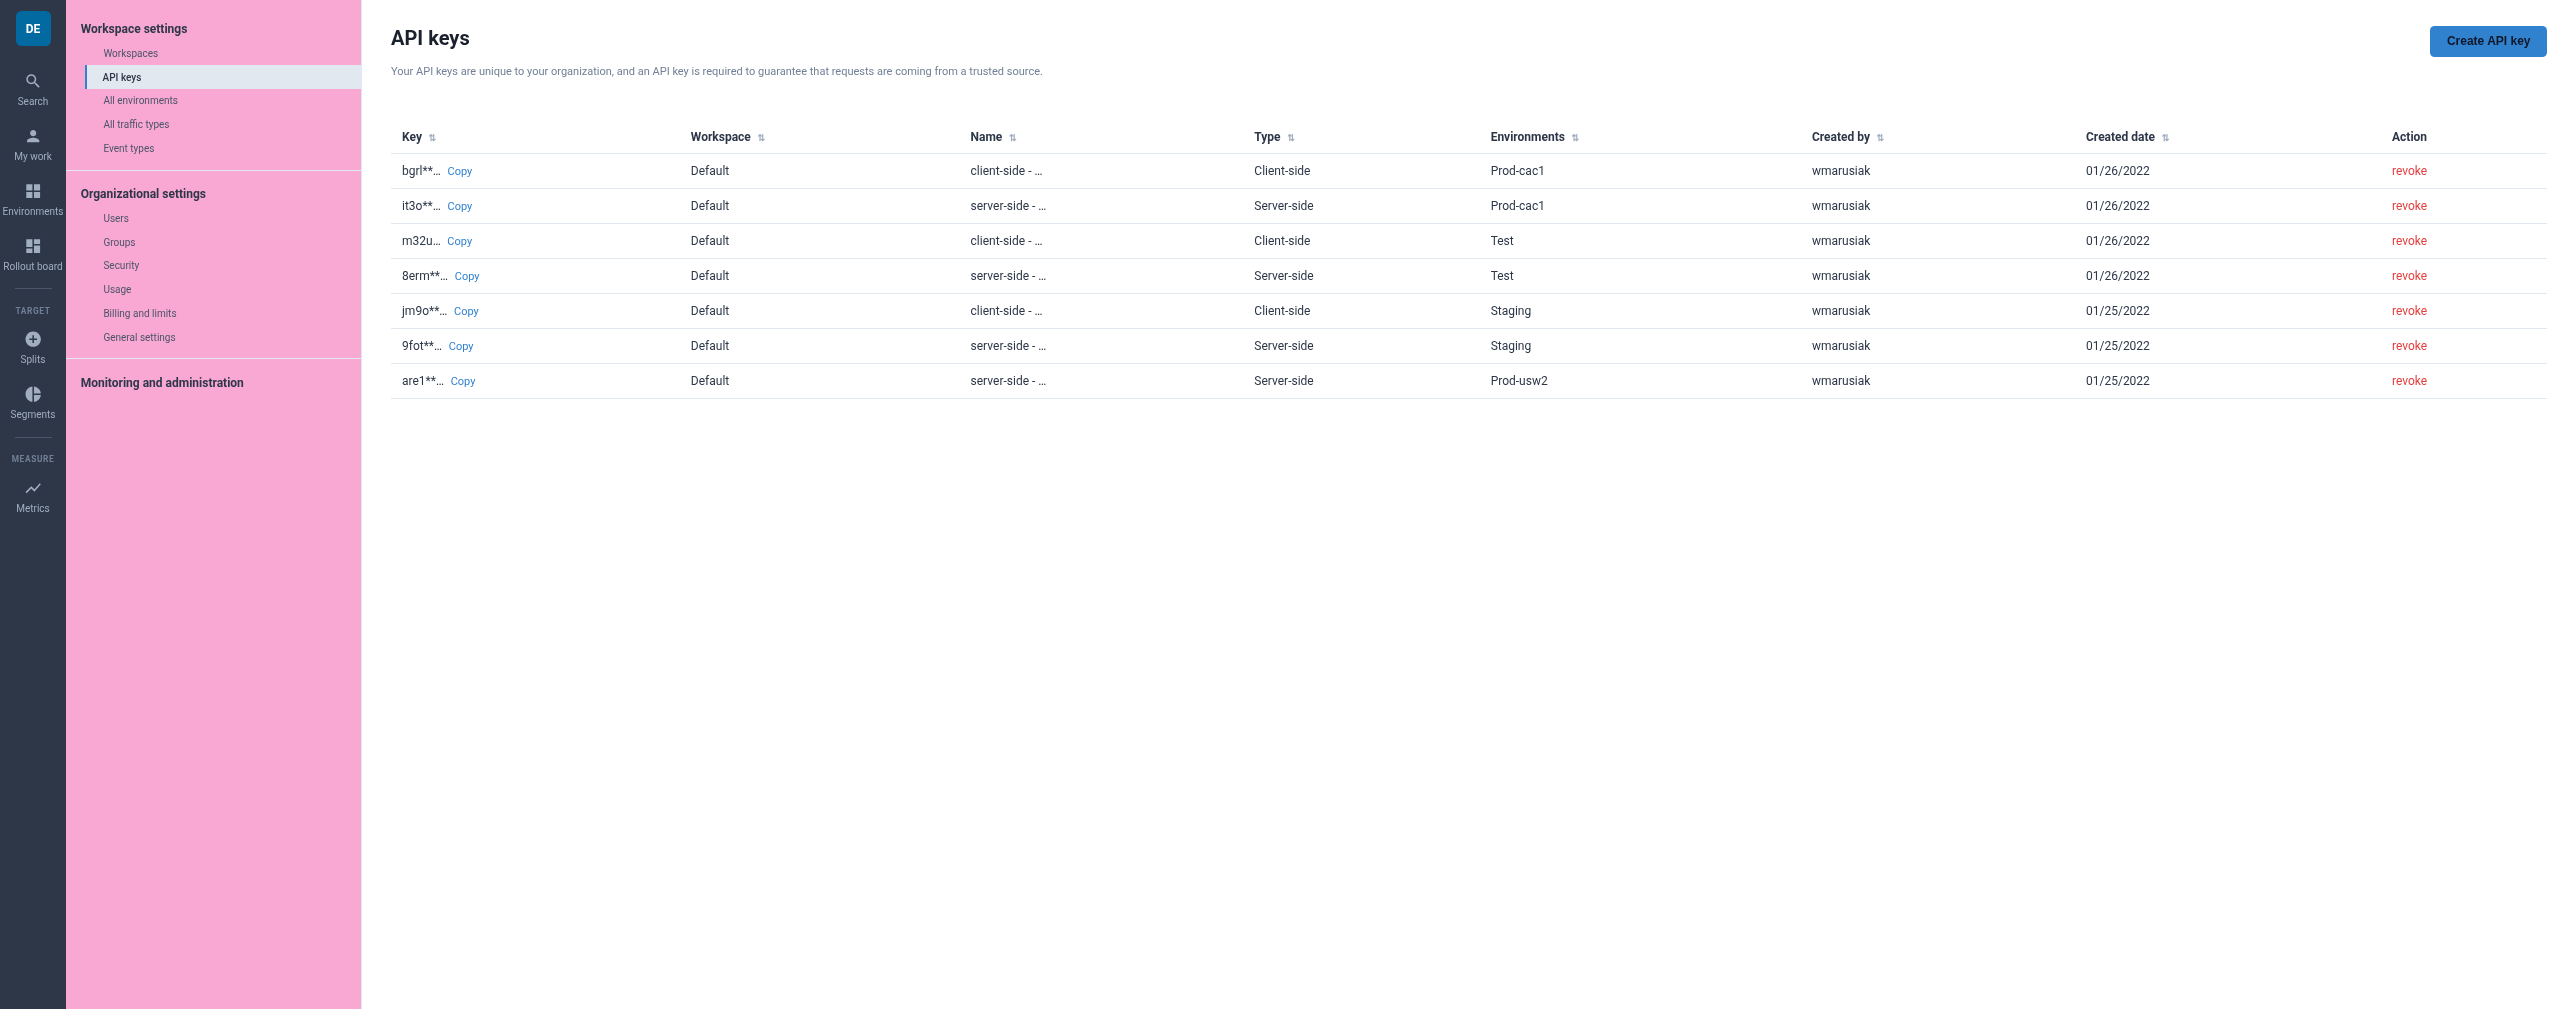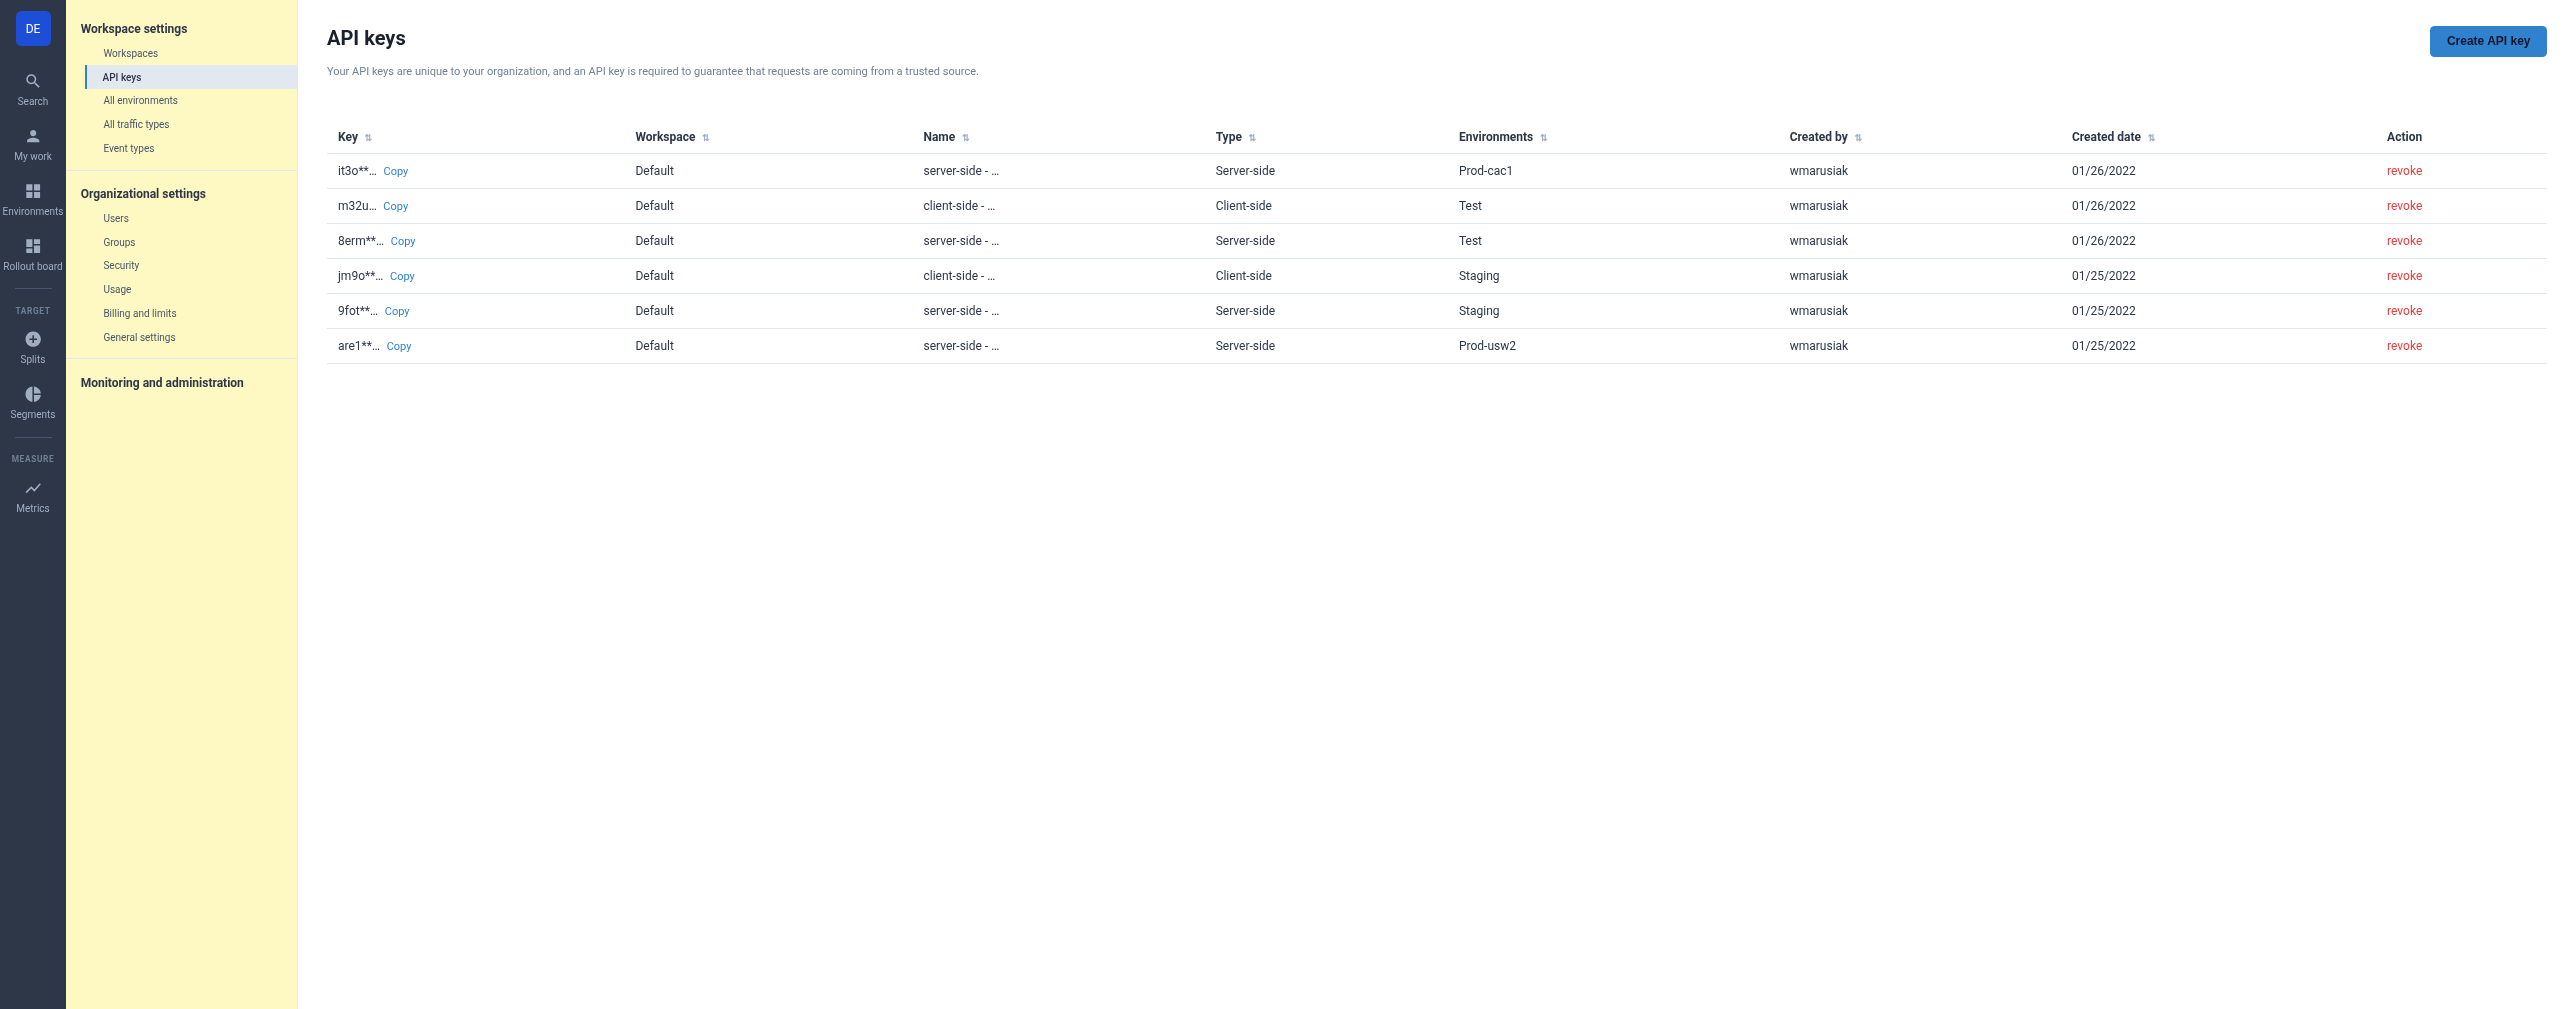--- a/index.html
+++ b/index.html
@@ -11,27 +11,27 @@
       background: #2d3748;
       display: flex;
       flex-direction: column;
       align-items: center;
       padding-top: 11px;
       flex-shrink: 0;
     }
     .icon-nav .avatar {
       width: 35px;
       height: 35px;
-      background: #1d4ed8;
+      background: #0369a1;
       border-radius: 5.5px;
       display: flex;
       align-items: center;
       justify-content: center;
       color: #fff;
-      font-weight: 400;
+      font-weight: 700;
       font-size: 12px;
       margin-bottom: 14.7px;
     }
     .icon-nav .nav-item {
       display: flex;
       flex-direction: column;
       align-items: center;
       color: #a0aec0;
       padding: 9.2px 0;
       width: 100%;
@@ -52,22 +52,22 @@
       color: #718096;
       font-size: 8.3px;
       font-weight: 700;
       letter-spacing: 0.08em;
       padding: 9.2px 0 3.7px;
       text-transform: uppercase;
     }
 
     
     .sidebar {
-      width: 232px;
-      background: #fef9c3;
+      width: 296px;
+      background: #f9a8d4;
       border-right: 0.9px solid #e2e8f0;
       overflow-y: auto;
       flex-shrink: 0;
       padding: 14.7px 0;
     }
     .sidebar-section-title {
       font-size: 12px;
       font-weight: 700;
       color: #2d3748;
       padding: 7.3px 14.7px 5.5px;
@@ -318,20 +318,35 @@
         <th>
           <span>Created date</span>
           <span class="sort-icon">⇅</span>
         </th>
         <th>
           <span>Action</span>
         </th>
       </tr>
     </thead>
     <tbody id="table-body">
+    <tr>
+      <td>
+        <span>bgrl**…</span>
+        <span class="copy-link">Copy</span>
+      </td>
+      <td>Default</td>
+      <td>client-side - …</td>
+      <td>Client-side</td>
+      <td>Prod-cac1</td>
+      <td>wmarusiak</td>
+      <td>01/26/2022</td>
+      <td>
+        <span class="revoke-link">revoke</span>
+      </td>
+    </tr>
         <tr>
       <td>
         <span>it3o**…</span>
         <span class="copy-link">Copy</span>
       </td>
       <td>Default</td>
       <td>server-side - …</td>
       <td>Server-side</td>
       <td>Prod-cac1</td>
       <td>wmarusiak</td>

